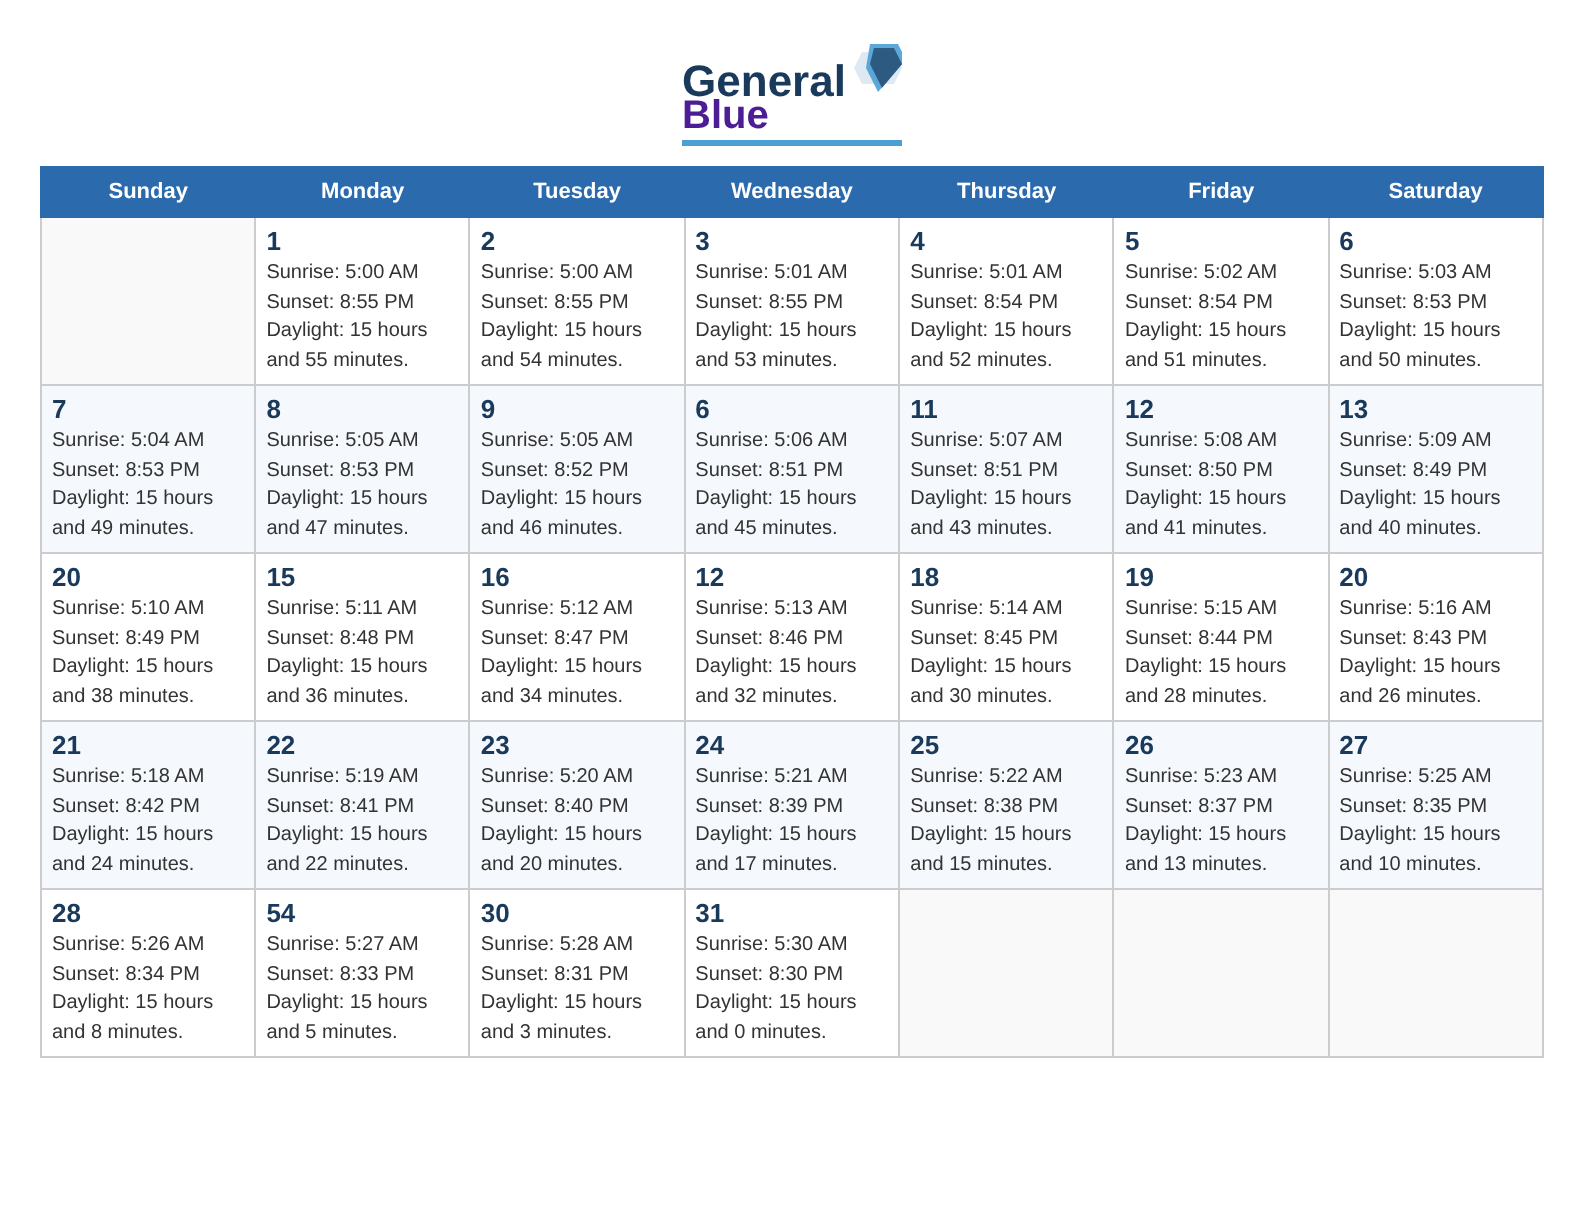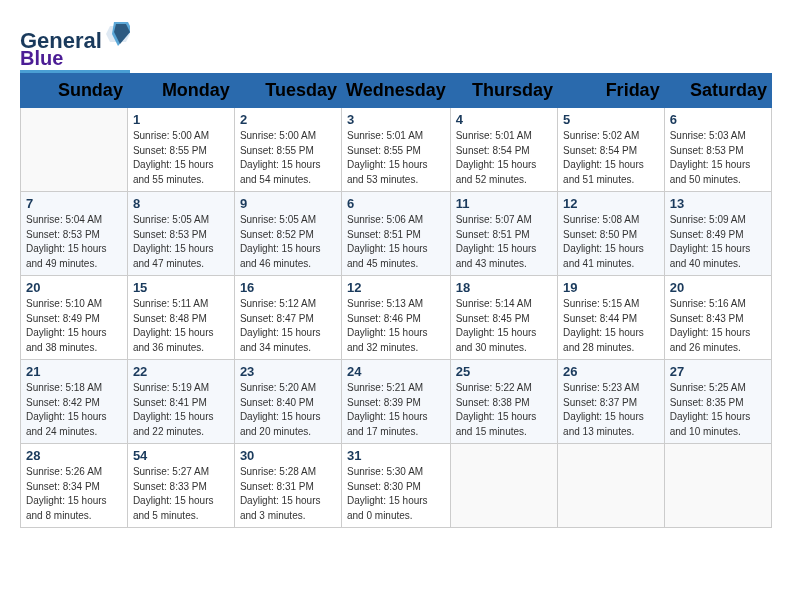--- a/index.html
+++ b/index.html
@@ -5,22 +5,23 @@
     * { margin: 0; padding: 0; box-sizing: border-box; }
     body {
       font-family: Arial, sans-serif;
       background: #fff;
       width: 792px;
       min-height: 612px;
       padding: 20px;
     }
     .header {
       display: flex;
-      justify-content: flex-start;
+      justify-content: center;
       align-items: flex-start;
+      margin-bottom: 10px;
     }
     .logo {
       display: flex;
       flex-direction: column;
       align-items: flex-start;
     }
     .logo-text {
       font-size: 22px;
       font-weight: bold;
       color: #1a3a5c;
@@ -45,24 +46,24 @@
       font-size: 16px;
       color: #333;
     }
     table {
       width: 100%;
       border-collapse: collapse;
       font-size: 11px;
     }
     thead tr th {
       background: #2a6aad;
-      color: #000000;
+      color: #ffffff;
       padding: 6px 4px;
-      text-align: right;
-      font-size: 18px;
+      text-align: center;
+      font-size: 11px;
       font-weight: bold;
       border: 1px solid #2a6aad;
     }
     tbody tr td {
       border: 1px solid #ccc;
       padding: 4px 5px;
       vertical-align: top;
       width: 108px;
       min-height: 70px;
       background: #fff;

